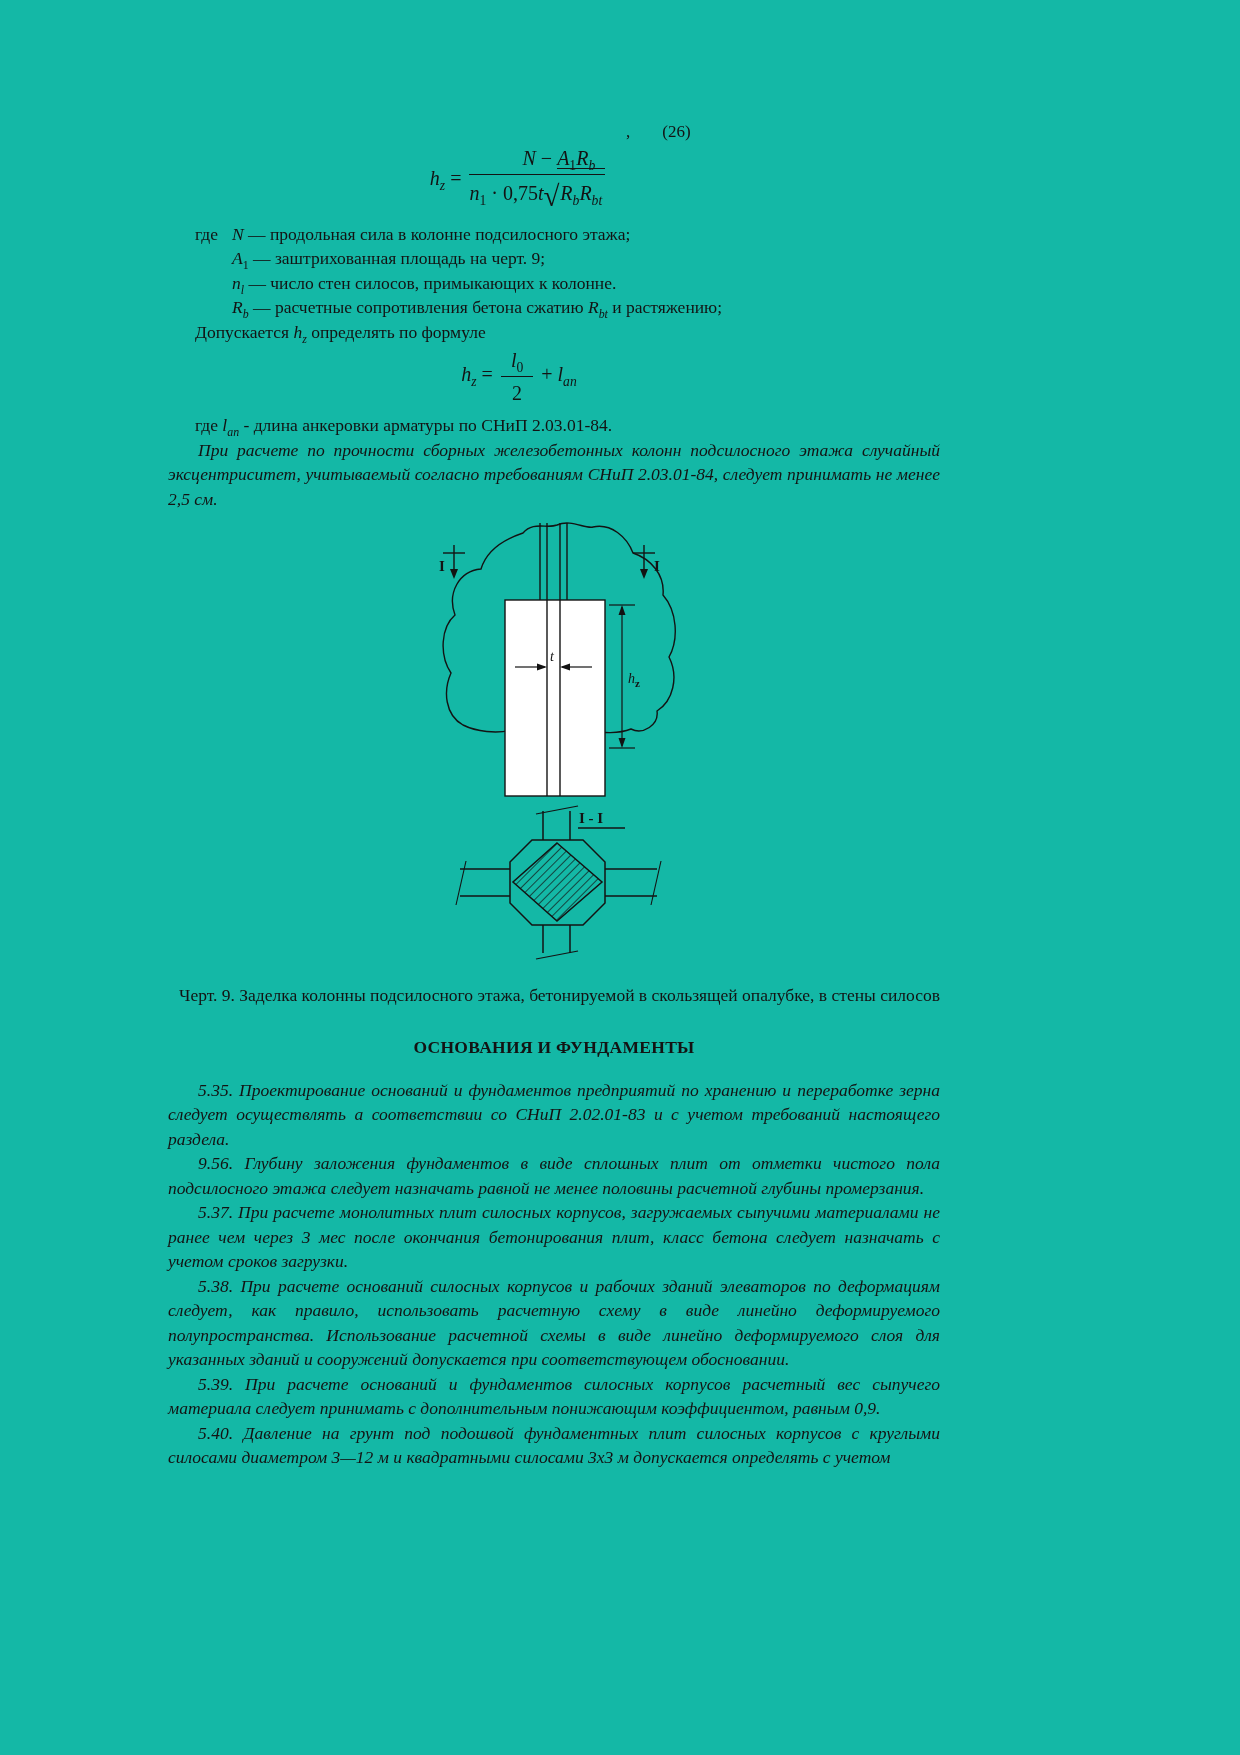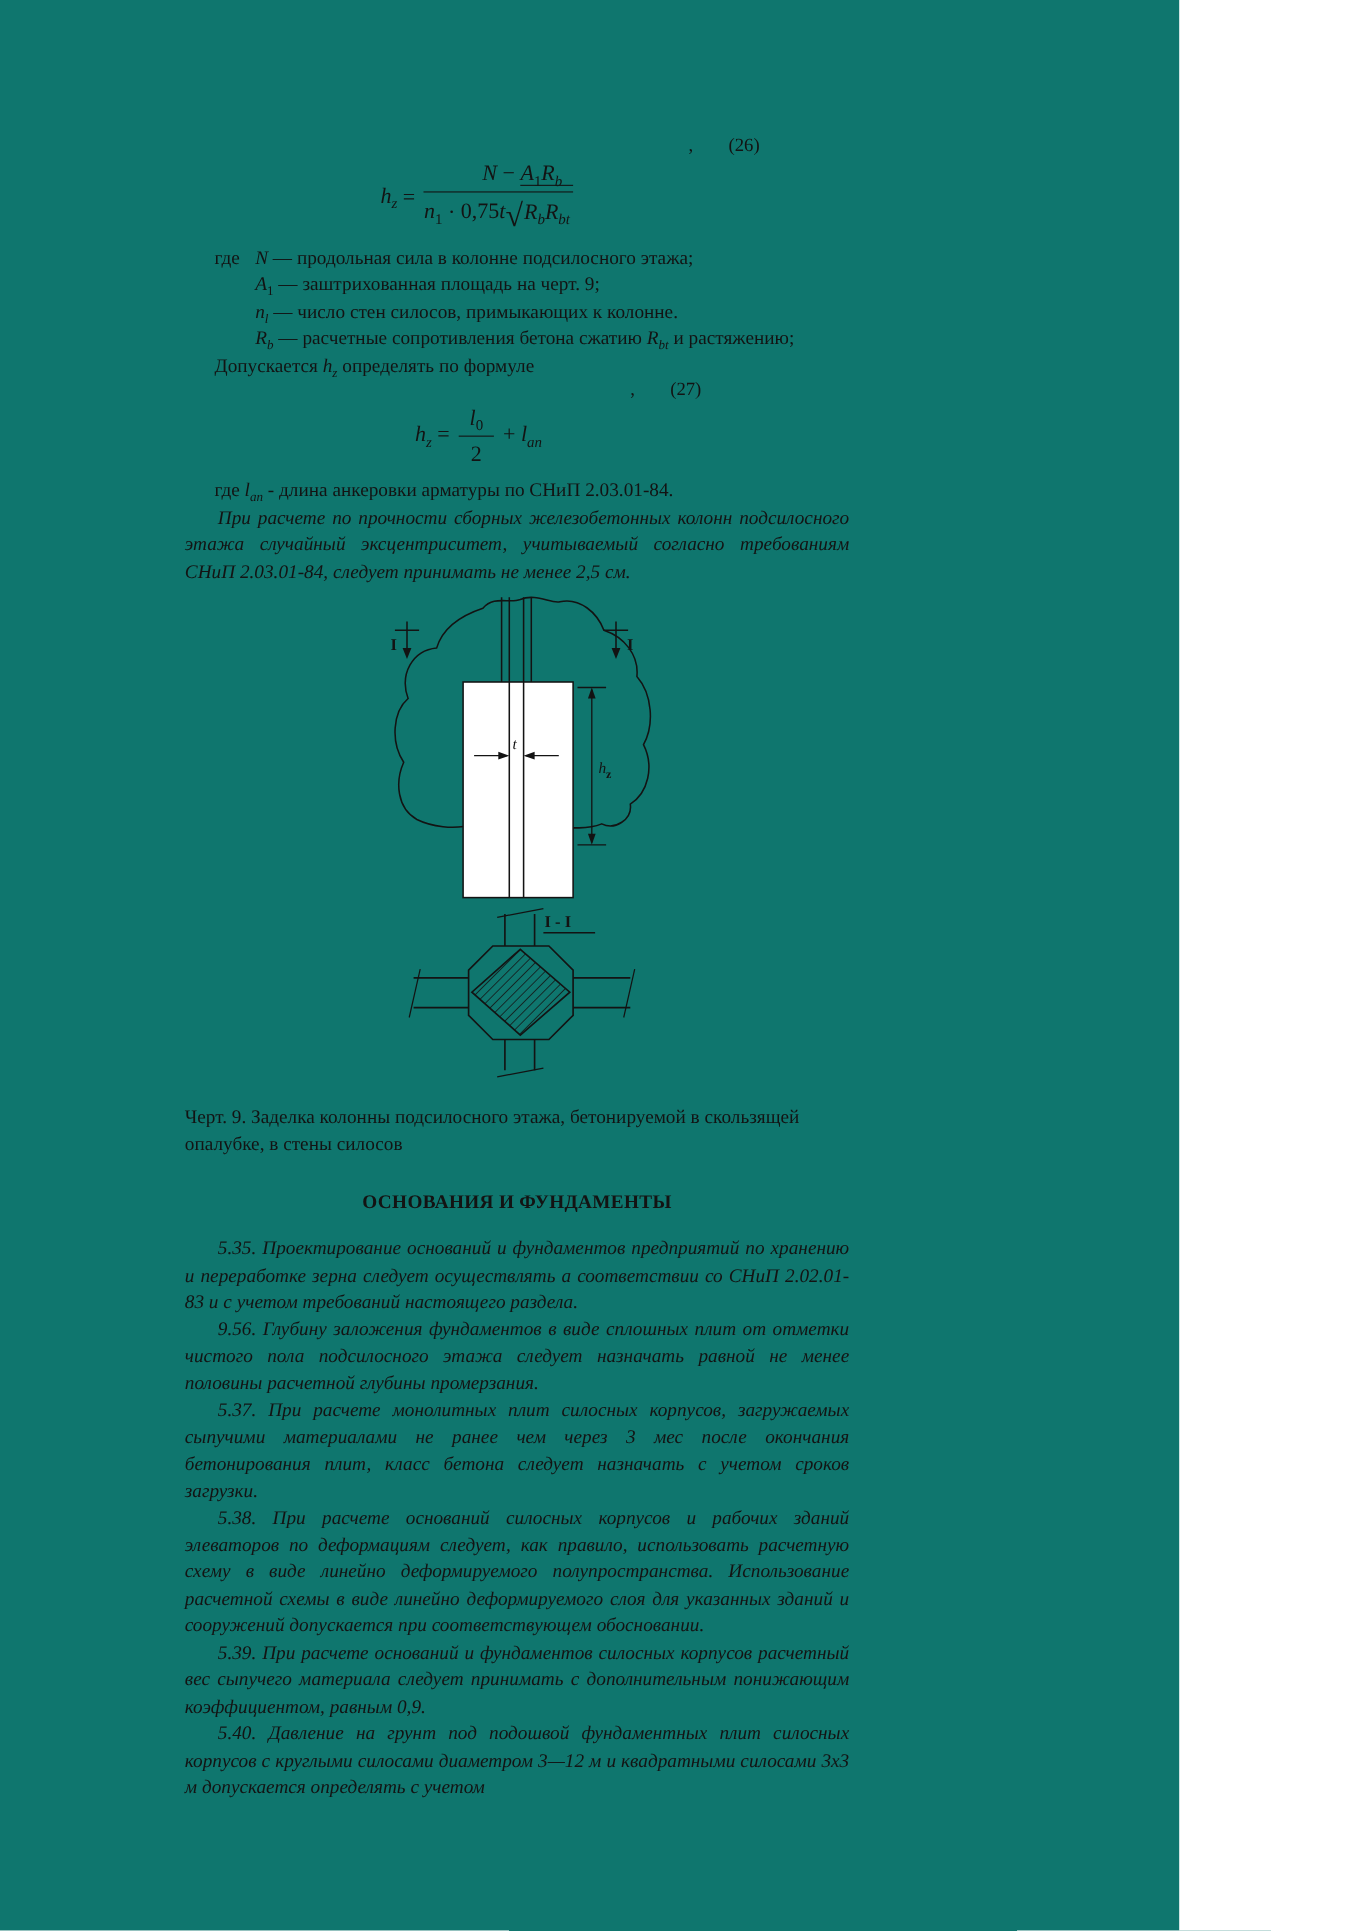--- a/index.html
+++ b/index.html
@@ -1,19 +1,19 @@
 <!DOCTYPE html>
 <html><head>
 <meta charset="utf-8">
 <style>
   html,body{margin:0;padding:0;background:#ffffff;}
   .page{
-    width:1072px;height:1755px;box-sizing:border-box;
+    width:1240px;height:1755px;box-sizing:border-box;
     padding:122px 300px 40px 168px;
-    background:#0f766e;color:#131313;
+    background:#14b8a6;color:#131313;
     font-family:"Liberation Serif","DejaVu Serif",serif;
     font-size:17.5px;line-height:24.5px;
     overflow:hidden;
   }
   .var{font-style:italic;}
   sub{font-size:68%;line-height:0;}
   .sub-i{font-style:italic;}
   .op{padding:0 5px;}
   
   .eq-numline{font-size:17px;line-height:20px;}
@@ -27,21 +27,21 @@
   
   .where-line{position:relative;padding-left:64px;}
   .where-lead{position:absolute;left:27px;top:0;}
   .plain-line{padding-left:27px;}
   p.body-par{margin:0;text-indent:30px;text-align:justify;font-style:italic;}
   
   .figure{text-align:center;margin:4px 0 0 22px;}
   .fig-svg{display:inline-block;}
   .fig-text text{font-family:"Liberation Serif","DejaVu Serif",serif;font-size:15px;font-weight:bold;fill:#131313;}
   .fig-text .fig-var{font-style:italic;font-weight:normal;font-size:14px;}
-  .caption{text-align:left;margin:14px 0 0 0;}
+  .caption{text-align:right;margin:14px 0 0 0;}
   .heading{text-align:center;font-weight:bold;font-size:17.5px;margin:28px 0 18px 0;letter-spacing:.3px;}
 </style>
 </head>
 <body>
 
 <div class="page">
 
   <div>
     <div class="eq-numline" style="padding-left:458px">
       <span>,</span><span class="eq-no">(26)</span>
@@ -65,23 +65,20 @@
     <div class="where-line">
       <span class="var">R</span><sub class="sub-i">b</sub><span> — расчетные сопротивления бетона сжатию </span><span class="var">R</span><sub class="sub-i">bt</sub><span> и растяжению;</span>
     </div>
   </div>
 
   <div class="plain-line">
     <span>Допускается </span><span class="var">h</span><sub class="sub-i">z</sub><span> определять по формуле</span>
   </div>
 
   <div>
-    <div class="eq-numline" style="padding-left:405px">
-      <span>,</span><span class="eq-no">(27)</span>
-    </div>
     <div class="eq-wrap">
       <span class="var">h</span><sub class="sub-i">z</sub><span class="op">=</span><span class="frac"><span class="num"><span class="var">l</span><sub>0</sub></span><span class="den">2</span></span><span class="op">+</span><span class="var">l</span><sub class="sub-i">an</sub>
     </div>
   </div>
 
   <div class="plain-line">
     <span>где </span><span class="var">l</span><sub class="sub-i">an</sub><span> - длина анкеровки арматуры по СНиП 2.03.01-84.</span>
   </div>
 
   <p class="body-par">При расчете по прочности сборных железобетонных колонн подсилосного этажа случайный эксцентриситет, учитываемый согласно требованиям СНиП 2.03.01-84, следует принимать не менее 2,5 см.</p>

